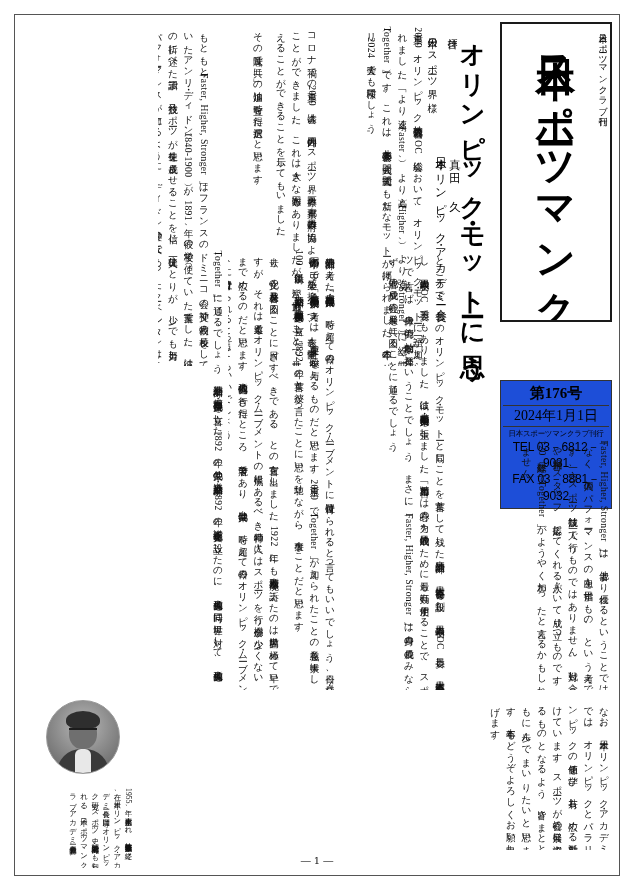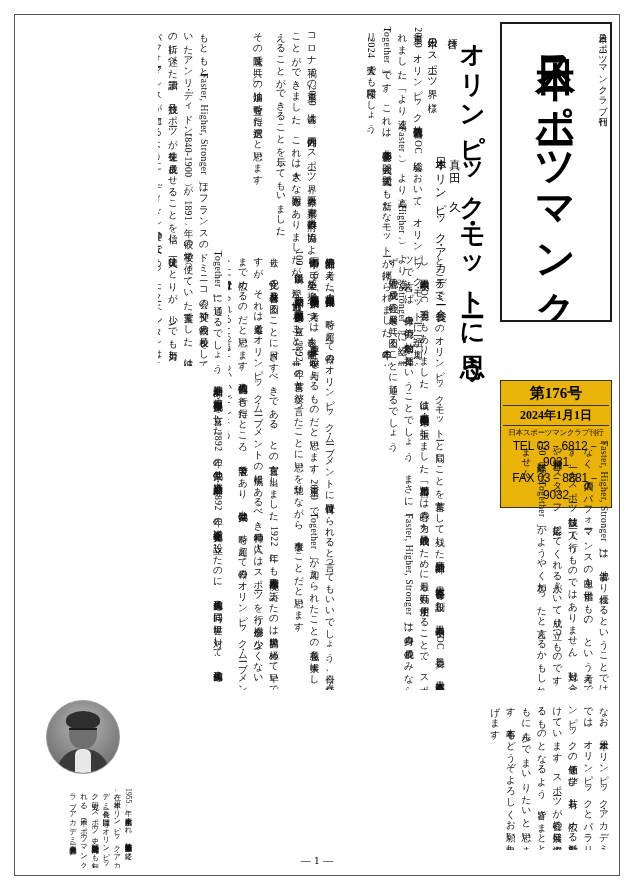--- a/index.html
+++ b/index.html
@@ -81,35 +81,34 @@
   
   .issue-box {
     position: absolute;
     right: 22px;
     top: 380px;
     width: 112px;
     border: 1px solid #333;
     box-sizing: border-box;
     text-align: center;
     padding: 3px 2px 4px 2px;
-    background: #eab308;
+    background: #1d4ed8;
   }
   .issue-no {
     font-size: 15px;
     font-weight: bold;
     letter-spacing: 0px;
     margin-bottom: 2px;
   }
   .issue-date {
-    font-size: 12px;
+    font-size: 14px;
     border-top: 1px solid #333;
     border-bottom: 1px solid #333;
     padding: 1px 0;
     margin: 1px 0;
-    font-weight: bold;
   }
   .issue-org {
     font-size: 7.5px;
     padding: 1px 0 0 0;
     letter-spacing: -0.3px;
   }
   .issue-tel, .issue-fax {
     font-size: 12px;
     font-family: Liberation Sans, sans-serif;
     letter-spacing: -0.2px;

